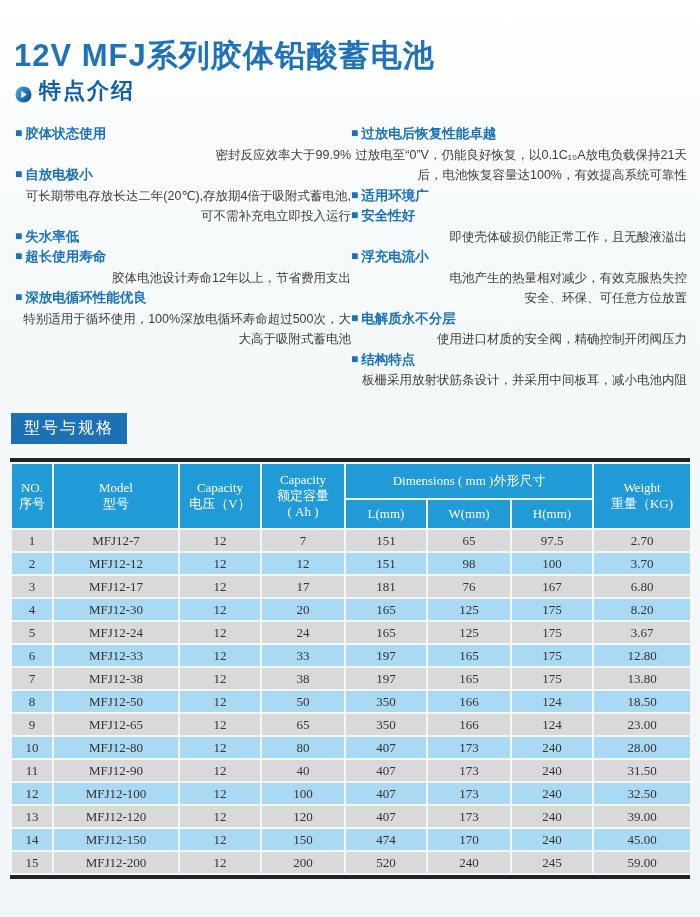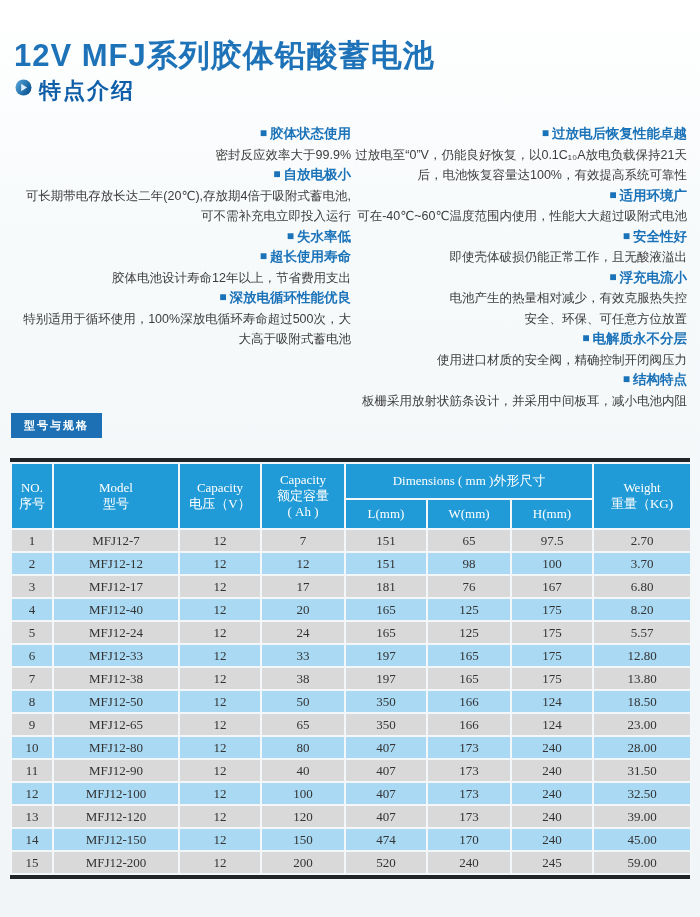--- a/index.html
+++ b/index.html
@@ -10,40 +10,40 @@
   }
   
   .title{
     position:absolute;left:14px;top:14px;
     font-size:31px;font-weight:bold;color:#1e73b8;letter-spacing:1px;
     white-space:nowrap;
   }
   
   .sec-head{
     position:absolute;left:15px;top:76px;
-    display:flex;align-items:flex-start;gap:7px;
+    display:flex;align-items:center;gap:7px;
     font-size:22px;font-weight:bold;color:#0f5ea8;letter-spacing:2px;
   }
   .play{width:17px;height:17px;display:inline-block;}
   
   .cols{position:absolute;left:15px;top:124px;width:672px;display:flex;}
   .col{width:336px;flex:0 0 336px;}
   .feat-h{
     font-size:13.5px;font-weight:bold;color:#1a72b8;
-    line-height:20.5px;white-space:nowrap;text-align:right;
+    line-height:20.5px;white-space:nowrap;
   }
   .sq{font-size:12px;margin-right:3px;position:relative;top:-1px;}
   .feat-b{
     font-size:12.5px;color:#3c3c3c;line-height:20.5px;white-space:nowrap;text-align:right;
   }
   
   .spec-badge{
     position:absolute;left:11px;top:413px;
     background:#1d70b4;color:#ffffff;
-    font-size:11px;font-weight:bold;letter-spacing:2px;
+    font-size:16px;font-weight:normal;letter-spacing:2px;
     padding:5px 13px;
   }
   
   .tbl-wrap{position:absolute;left:10px;top:458px;width:680px;font-family:Liberation Serif, serif;}
   .bar{height:4px;background:#212426;}
   table{width:680px;border-collapse:collapse;table-layout:fixed;}
   th{
     background:#219bd7;color:#ffffff;font-weight:normal;
     font-size:13px;text-align:center;vertical-align:middle;
     border:2px solid #f3f7f9;padding:0;white-space:pre-line;line-height:16px;
@@ -106,21 +106,20 @@
         </div>
       </div>
     <div class="col" id="featRight">
         <div>
           <div class="feat-h"><span class="sq">■</span><span>过放电后恢复性能卓越</span></div>
           <div class="feat-b">过放电至“0”V，仍能良好恢复，以0.1C₁₀A放电负载保持21天</div>
           <div class="feat-b">后，电池恢复容量达100%，有效提高系统可靠性</div>
         </div>
         <div>
           <div class="feat-h"><span class="sq">■</span><span>适用环境广</span></div>
-          <div class="feat-b">可在-40℃~60℃温度范围内使用，性能大大超过吸附式电池</div>
         </div>
         <div>
           <div class="feat-h"><span class="sq">■</span><span>安全性好</span></div>
           <div class="feat-b">即使壳体破损仍能正常工作，且无酸液溢出</div>
         </div>
         <div>
           <div class="feat-h"><span class="sq">■</span><span>浮充电流小</span></div>
           <div class="feat-b">电池产生的热量相对减少，有效克服热失控</div>
           <div class="feat-b">安全、环保、可任意方位放置</div>
         </div>
@@ -197,37 +196,37 @@
             <td>MFJ12-17</td>
             <td>12</td>
             <td>17</td>
             <td>181</td>
             <td>76</td>
             <td>167</td>
             <td>6.80</td>
           </tr>
           <tr class="blue">
             <td>4</td>
-            <td>MFJ12-40</td>
+            <td>MFJ12-30</td>
             <td>12</td>
             <td>20</td>
             <td>165</td>
             <td>125</td>
             <td>175</td>
             <td>8.20</td>
           </tr>
           <tr class="gray">
             <td>5</td>
             <td>MFJ12-24</td>
             <td>12</td>
             <td>24</td>
             <td>165</td>
             <td>125</td>
             <td>175</td>
-            <td>5.57</td>
+            <td>3.67</td>
           </tr>
           <tr class="blue">
             <td>6</td>
             <td>MFJ12-33</td>
             <td>12</td>
             <td>33</td>
             <td>197</td>
             <td>165</td>
             <td>175</td>
             <td>12.80</td>

